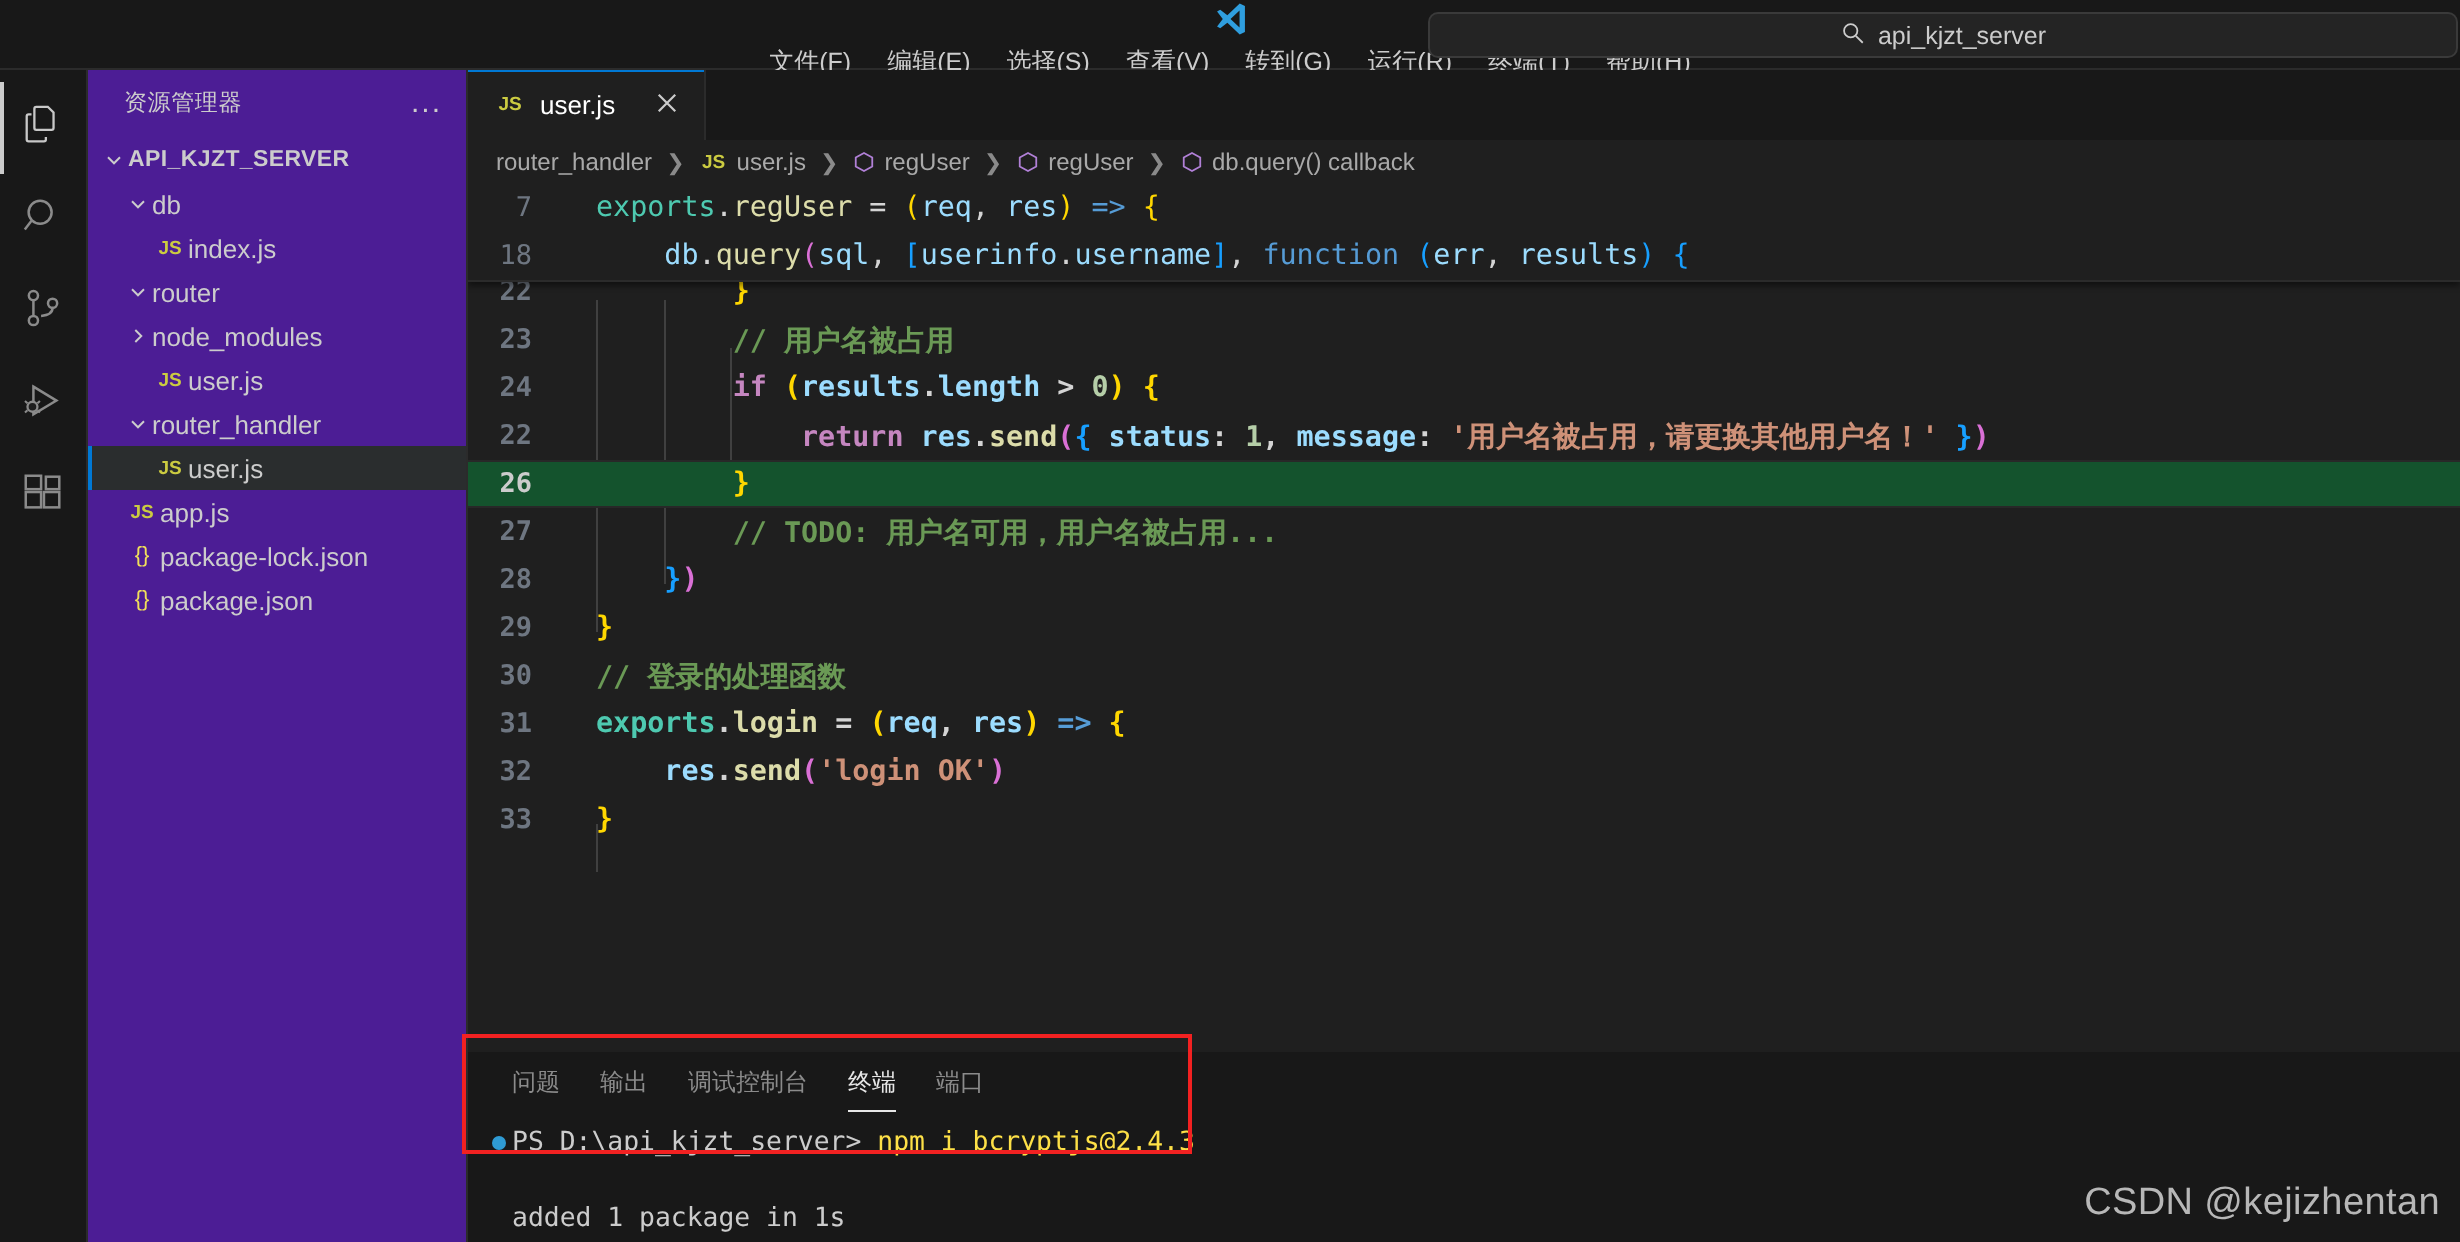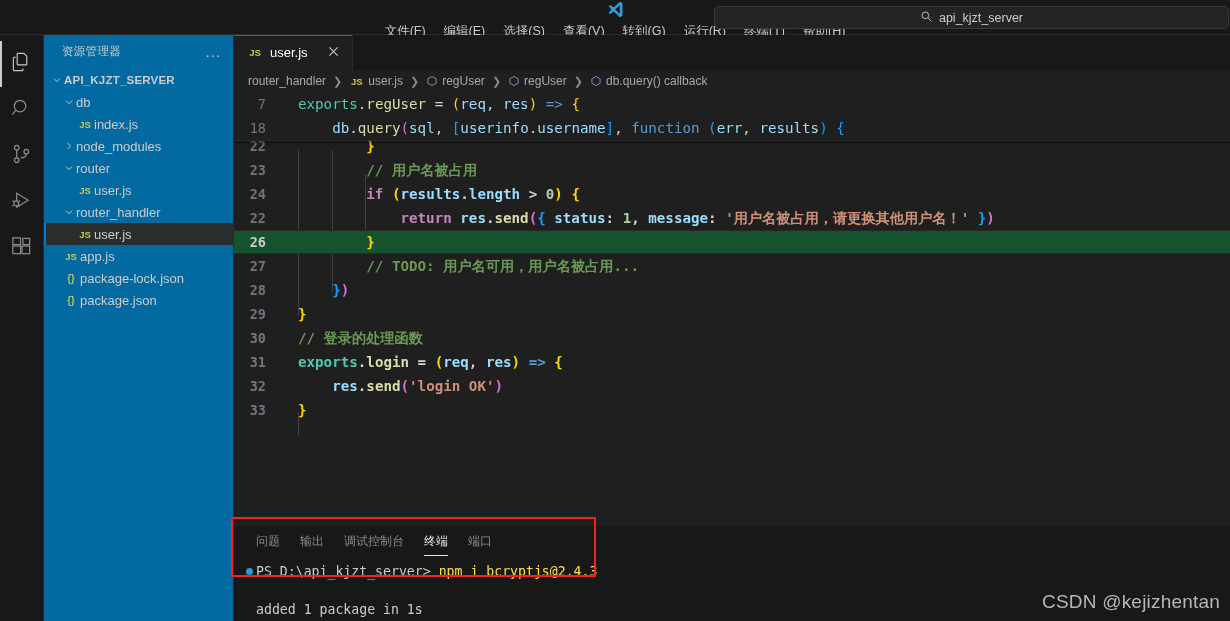--- a/index.html
+++ b/index.html
@@ -47,21 +47,21 @@
     width:44px; height:46px; display:flex; align-items:center; justify-content:center;
     position:relative; cursor:pointer;
   }
   .act-item.active::before {
     content:""; position:absolute; left:0; top:0; bottom:0; width:2px; background:#cccccc;
   }
 
   
   .sidebar {
     position:absolute; left:44px; top:35px; width:190px; height:586px;
-    background:#0369a1; border-right:1px solid #2b2b2b;
+    background:#4c1d95; border-right:1px solid #2b2b2b;
   }
   .sb-header {
     height:33px; display:flex; align-items:center; justify-content:space-between;
     padding:0 6px 0 18px;
   }
   .sb-title { font-size:11.5px; color:#cccccc; letter-spacing:.3px; }
   .sb-dots { color:#cccccc; font-size:15px; letter-spacing:1px; padding-right:6px; cursor:pointer; }
   .tree { padding-top:1px; }
   .row {
     height:22px; display:flex; align-items:center; font-size:13px;
@@ -286,33 +286,33 @@
       </div>
 
       <div class="row" style="padding-left:32px;">
         <span class="ficon js">JS</span>
         <span>index.js</span>
       </div>
 
       <div class="row" style="padding-left:18px;">
         <span class="chev">
           <svg width="12" height="12" viewBox="0 0 16 16">
+              <path d="M4 6.2 8 10.2 12 6.2" fill="none" stroke="#cccccc" stroke-width="1.3"></path>
+            </svg>
+        </span>
+        <span>router</span>
+      </div>
+
+      <div class="row" style="padding-left:18px;">
+        <span class="chev">
+          <svg width="12" height="12" viewBox="0 0 16 16">
               <path d="M6.2 4 10.2 8 6.2 12" fill="none" stroke="#cccccc" stroke-width="1.3"></path>
             </svg>
         </span>
         <span>node_modules</span>
-      </div>
-
-      <div class="row" style="padding-left:18px;">
-        <span class="chev">
-          <svg width="12" height="12" viewBox="0 0 16 16">
-              <path d="M4 6.2 8 10.2 12 6.2" fill="none" stroke="#cccccc" stroke-width="1.3"></path>
-            </svg>
-        </span>
-        <span>router</span>
       </div>
 
       <div class="row" style="padding-left:32px;">
         <span class="ficon js">JS</span>
         <span>user.js</span>
       </div>
 
       <div class="row" style="padding-left:18px;">
         <span class="chev">
           <svg width="12" height="12" viewBox="0 0 16 16">

